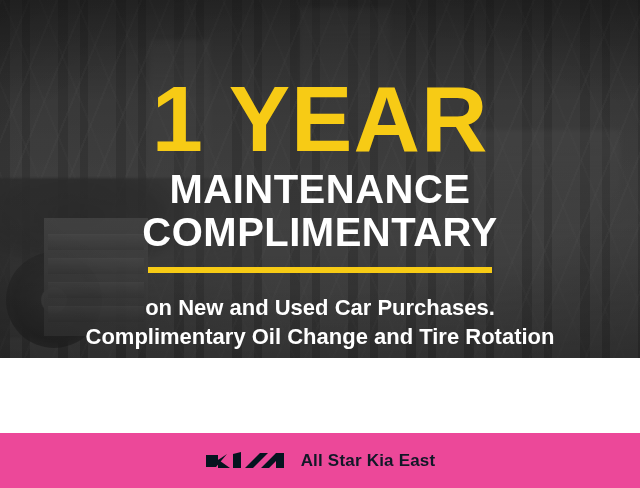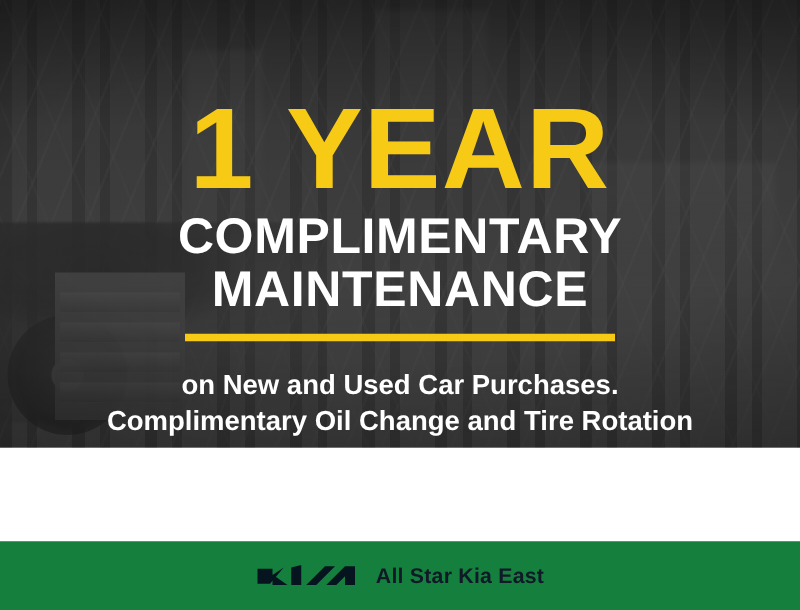--- a/index.html
+++ b/index.html
@@ -103,21 +103,21 @@
     position:absolute; left:0; right:0; top:376px;
     padding:0 12px;
     font-size:6.4px; line-height:1.62;
     color:#e8e8e8; text-align:center;
   }
   .disclaimer p { white-space:nowrap; }
 
   
   .footer {
     position:absolute; left:0; top:433px; width:640px; height:55px;
-    background:#15803d;
+    background:#ec4899;
     display:flex; align-items:center; justify-content:center; 
   }
   .kia-logo { display:block; }
   .dealer-name {
     font-size:17px; font-weight:bold; letter-spacing:.2px; color:#111827;
   }
 </style>
 </head>
 <body>
 
@@ -140,22 +140,22 @@
       <div class="drawer" style="top:88px;"></div>
     </div>
 
     <div class="scrim"></div>
     <div class="vignette"></div>
 
     <div class="content">
       <div class="headline">1 YEAR</div>
 
       <div class="subhead">
+        <div>MAINTENANCE</div>
         <div>COMPLIMENTARY</div>
-        <div>MAINTENANCE</div>
       </div>
 
       <div class="divider"></div>
 
       <div class="offer">
         <div>on New and Used Car Purchases.</div>
         <div>Complimentary Oil Change and Tire Rotation</div>
       </div>
     </div>
 

